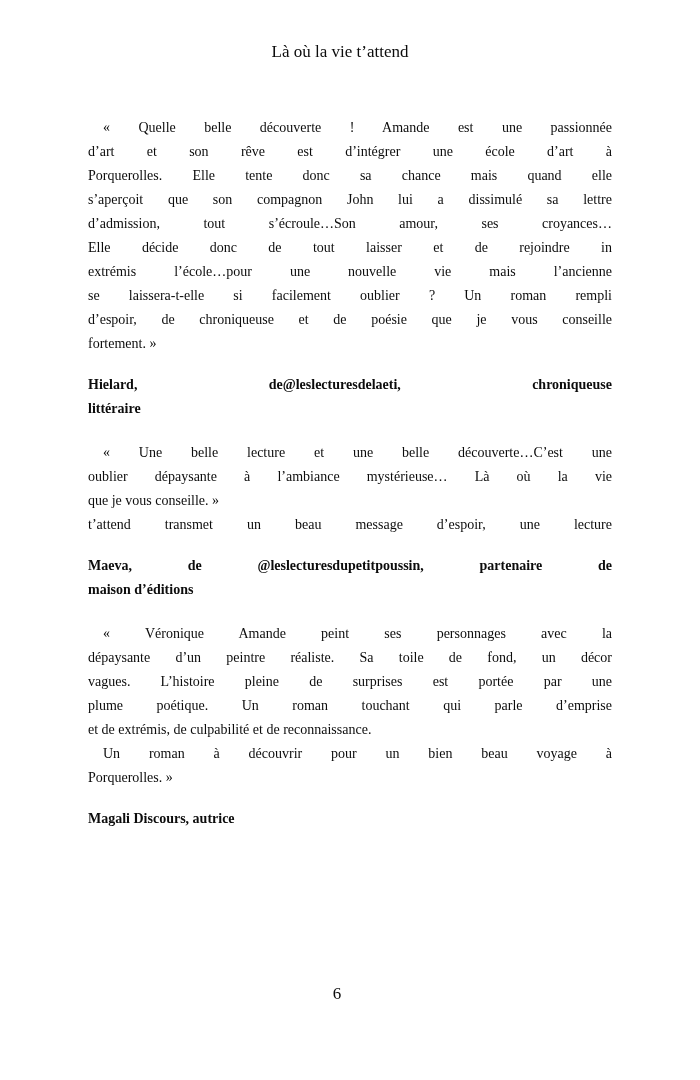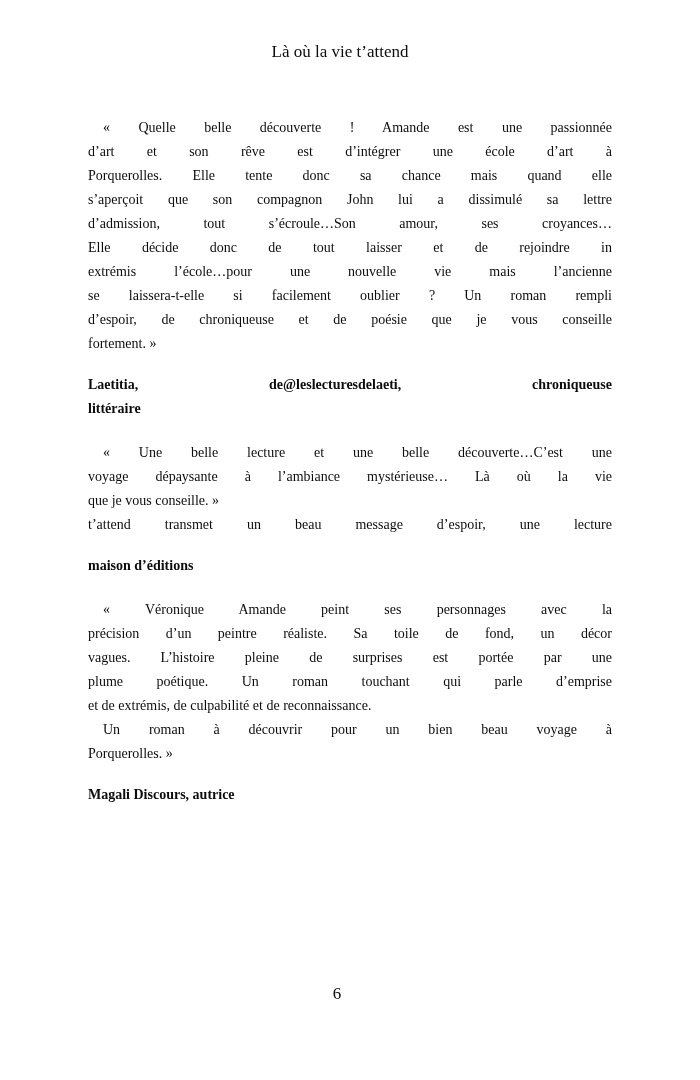--- a/index.html
+++ b/index.html
@@ -68,38 +68,39 @@
       <div class="line">s’aperçoit que son compagnon John lui a dissimulé sa lettre</div>
       <div class="line">d’admission, tout s’écroule…Son amour, ses croyances…</div>
       <div class="line">Elle décide donc de tout laisser et de rejoindre in</div>
       <div class="line">extrémis l’école…pour une nouvelle vie mais l’ancienne</div>
       <div class="line">se laissera-t-elle si facilement oublier ? Un roman rempli</div>
       <div class="line">d’espoir, de chroniqueuse et de poésie que je vous conseille</div>
       <div class="line last">fortement. »</div>
     </div>
 
     <div class="block attribution">
-      <div class="line">Laetitia, de@leslecturesdelaeti, chroniqueuse</div>
+      <div class="line">Hielard, de@leslecturesdelaeti, chroniqueuse</div>
       <div class="line last">littéraire</div>
     </div>
 
     <div class="block quote">
       <div class="line indent">« Une belle lecture et une belle découverte…C’est une</div>
-      <div class="line">voyage dépaysante à l’ambiance mystérieuse… Là où la vie</div>
+      <div class="line">oublier dépaysante à l’ambiance mystérieuse… Là où la vie</div>
       <div class="line last">que je vous conseille. »</div>
       <div class="line">t’attend transmet un beau message d’espoir, une lecture</div>
     </div>
 
     <div class="block attribution">
+      <div class="line">Maeva, de @leslecturesdupetitpoussin, partenaire de</div>
       <div class="line last">maison d’éditions</div>
     </div>
 
     <div class="block quote">
       <div class="line indent">« Véronique Amande peint ses personnages avec la</div>
-      <div class="line">précision d’un peintre réaliste. Sa toile de fond, un décor</div>
+      <div class="line">dépaysante d’un peintre réaliste. Sa toile de fond, un décor</div>
       <div class="line">vagues. L’histoire pleine de surprises est portée par une</div>
       <div class="line">plume poétique. Un roman touchant qui parle d’emprise</div>
       <div class="line last">et de extrémis, de culpabilité et de reconnaissance.</div>
     </div>
 
     <div class="block quote">
       <div class="line indent">Un roman à découvrir pour un bien beau voyage à</div>
       <div class="line last">Porquerolles. »</div>
     </div>
 

